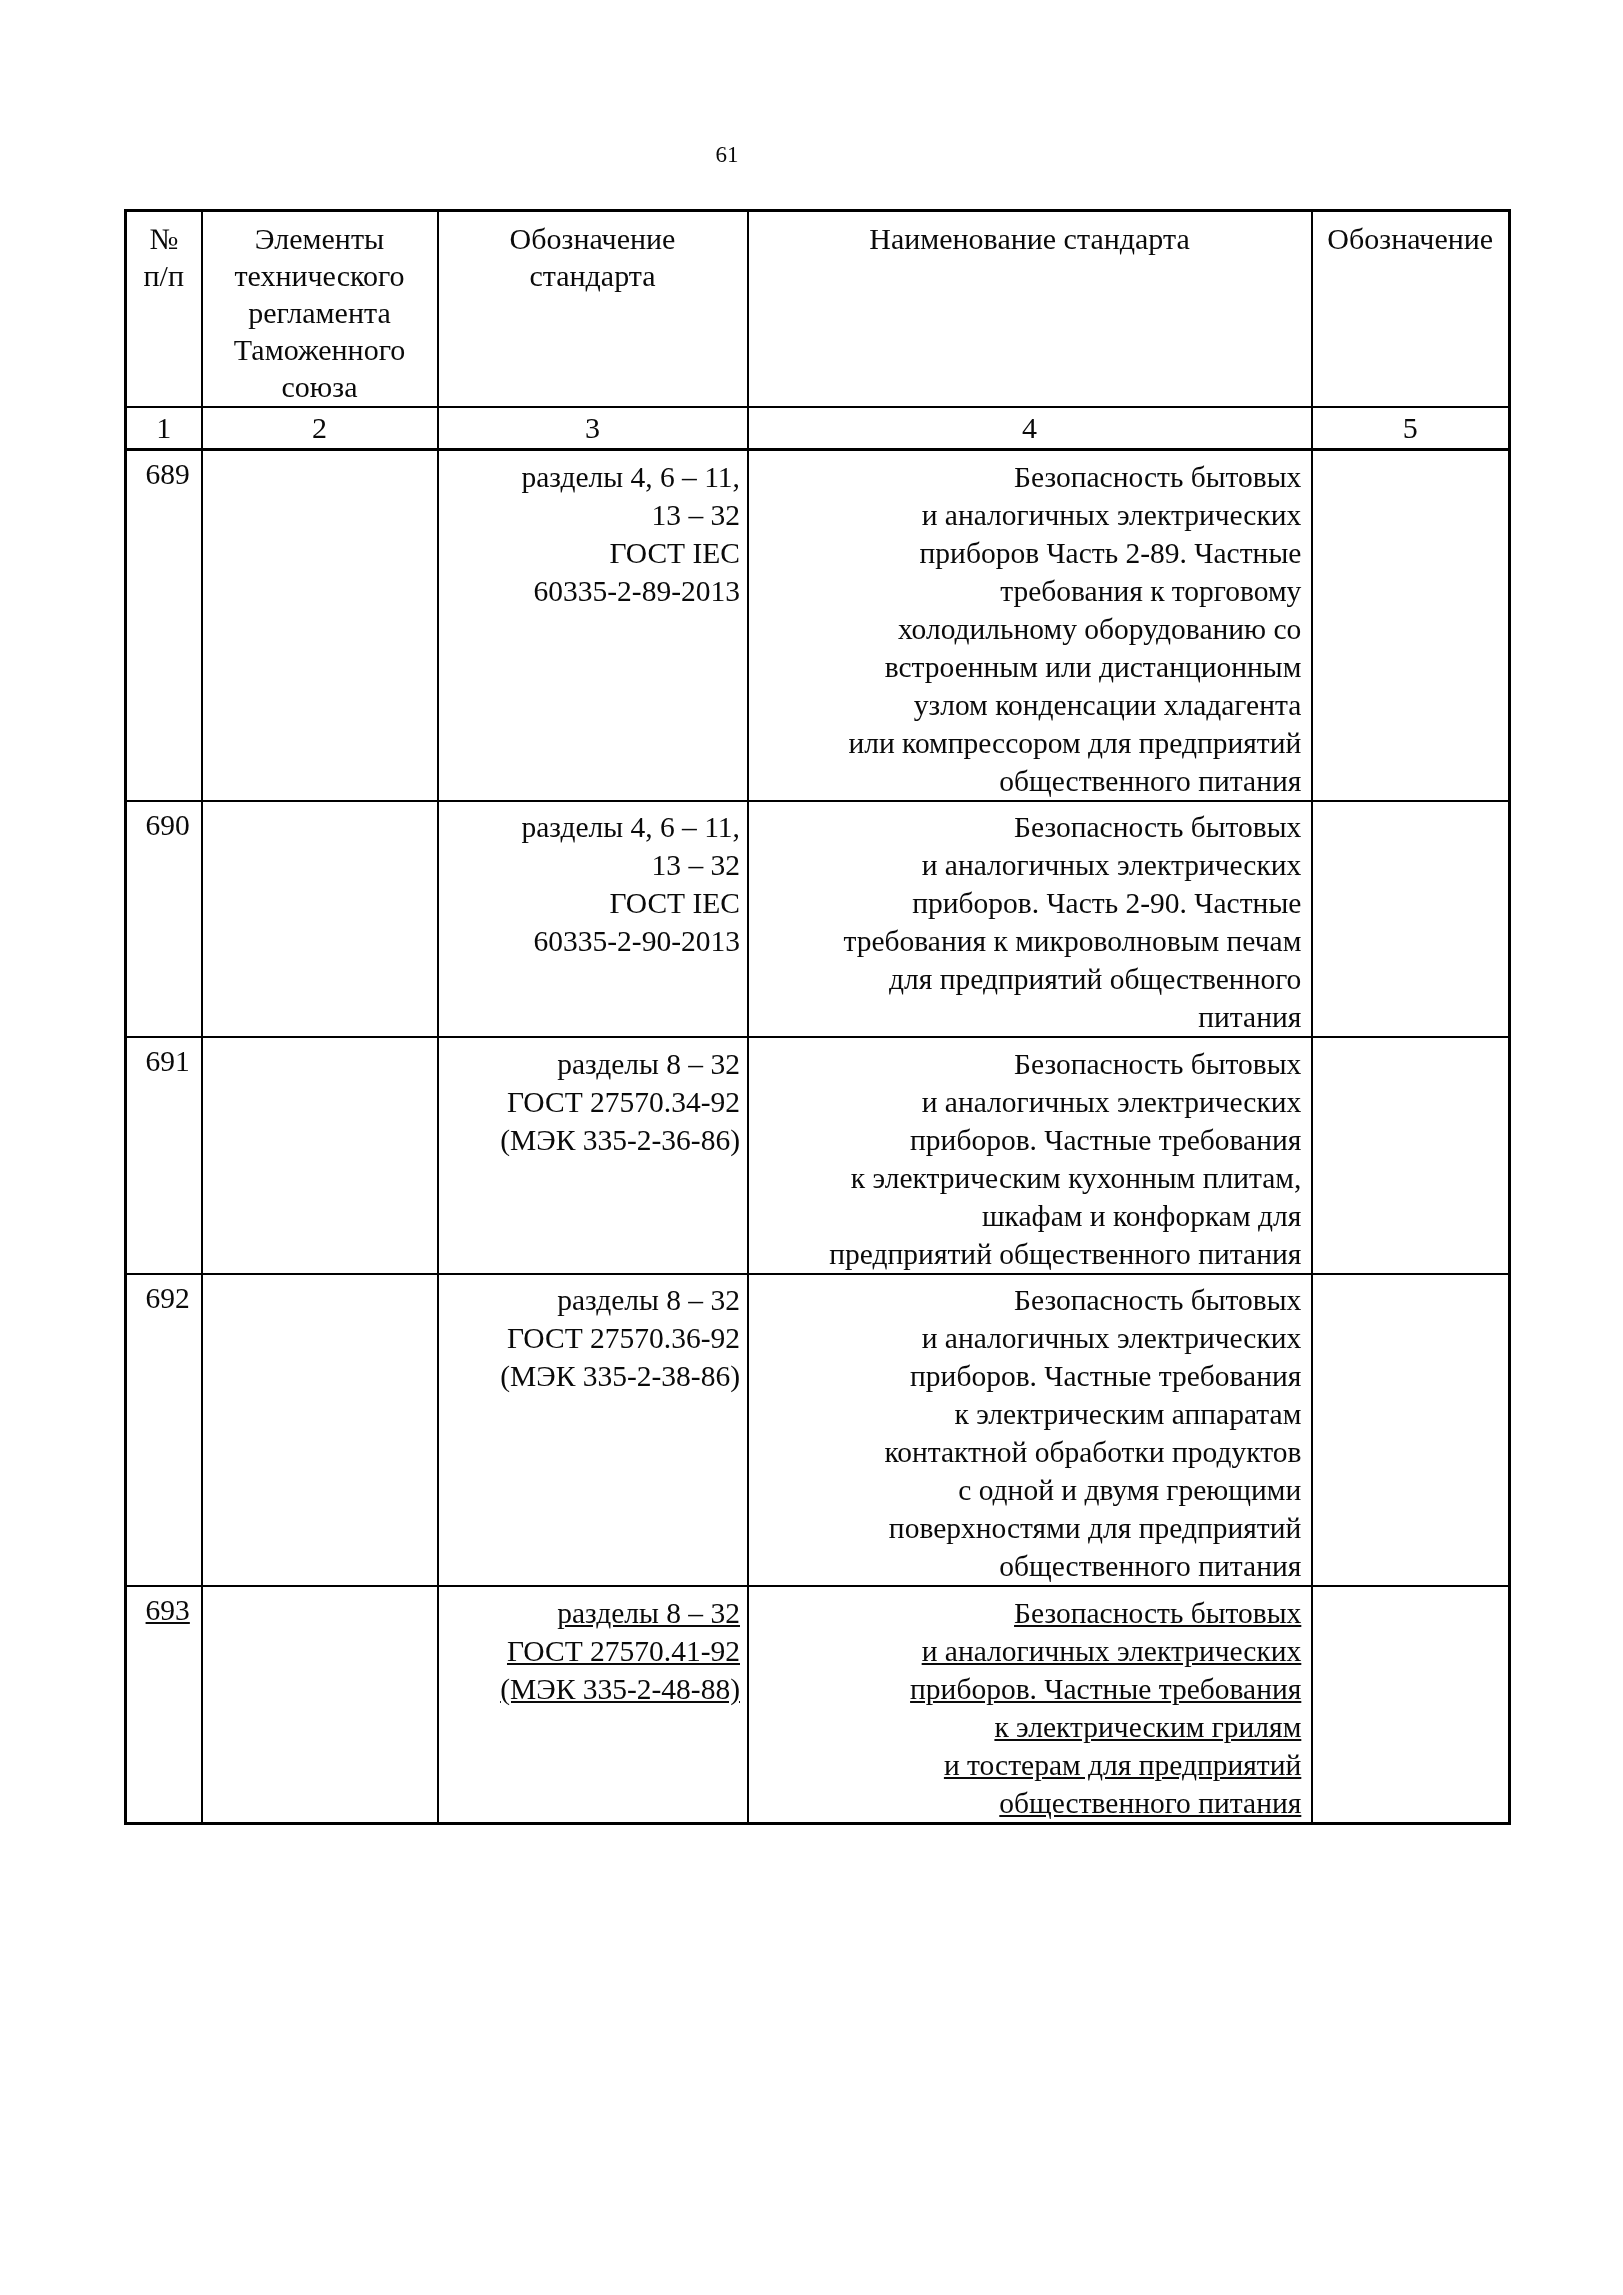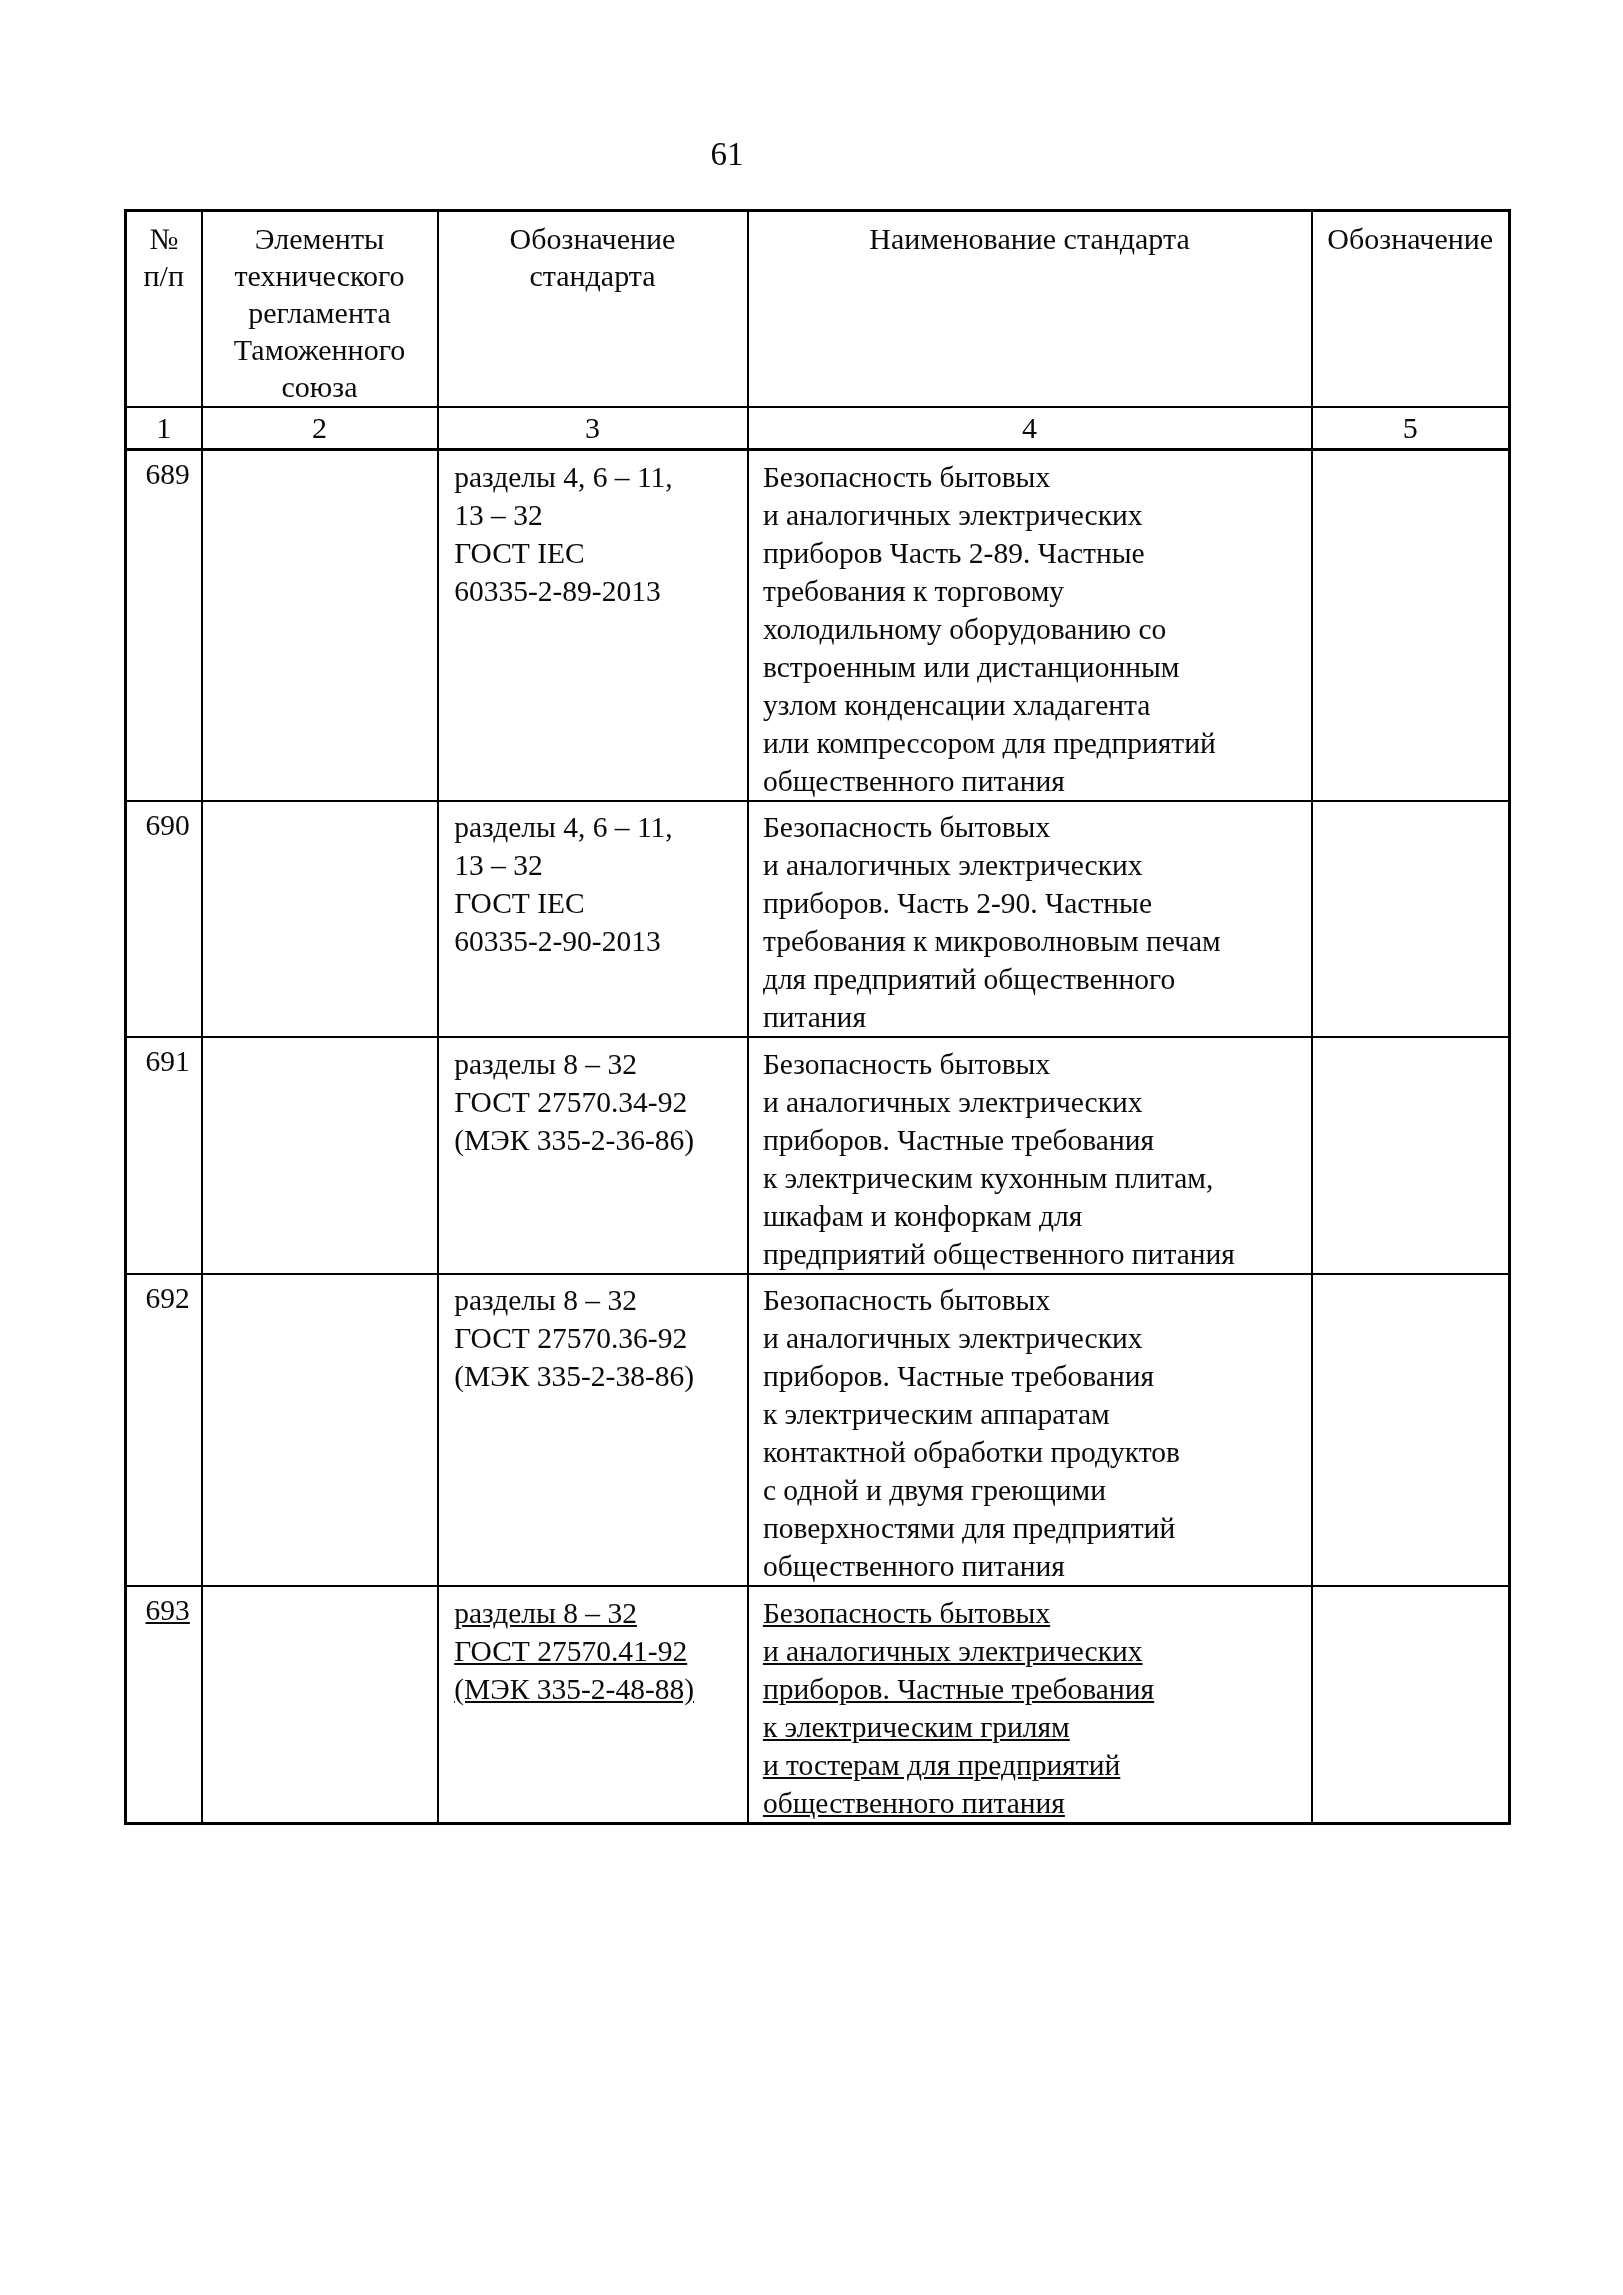--- a/index.html
+++ b/index.html
@@ -13,21 +13,21 @@
     position: relative;
     font-family: "Liberation Serif", "DejaVu Serif", serif;
     color: #0a0a0a;
   }
   .page-number {
     position: absolute;
     top: 136px;
     left: 13px;
     right: 183px;
     text-align: center;
-    font-size: 33px;
+    font-size: 23px;
     line-height: 37px;
   }
   table.standards-table {
     position: absolute;
     left: 124px;
     top: 209px;
     width: 1384px;
     border-collapse: collapse;
     table-layout: fixed;
     font-size: 29.5px;
@@ -50,21 +50,21 @@
     line-height: 37px;
     border-bottom-width: 2.6px;
   }
   tr.numbers-row td {
     text-align: center;
     padding: 0;
     font-size: 30px;
     line-height: 39px;
     border-bottom-width: 3.9px;
   }
-  .pre { white-space: pre-line; }
+  .pre { white-space: pre-line; text-align: right; }
   .r-head   { height: 190px; }
   .r-nums   { height: 43px;  }
   .r-689    { height: 342px; }
   .r-690    { height: 235px; }
   .r-691    { height: 226px; }
   .r-692    { height: 307px; }
   .r-693    { height: 226px; text-decoration: underline; }
   .r-694    { height: 226px; }
   td.c1 {
     padding: 3.9px 2.6px 0 10.5px;

